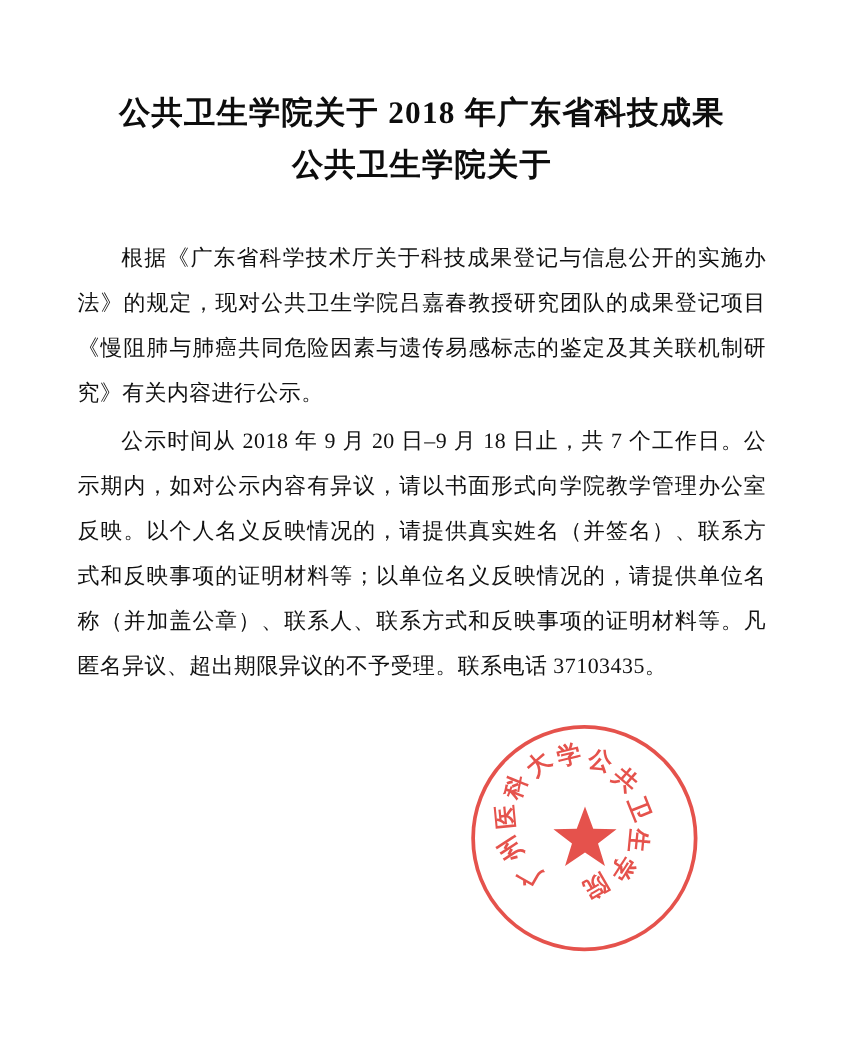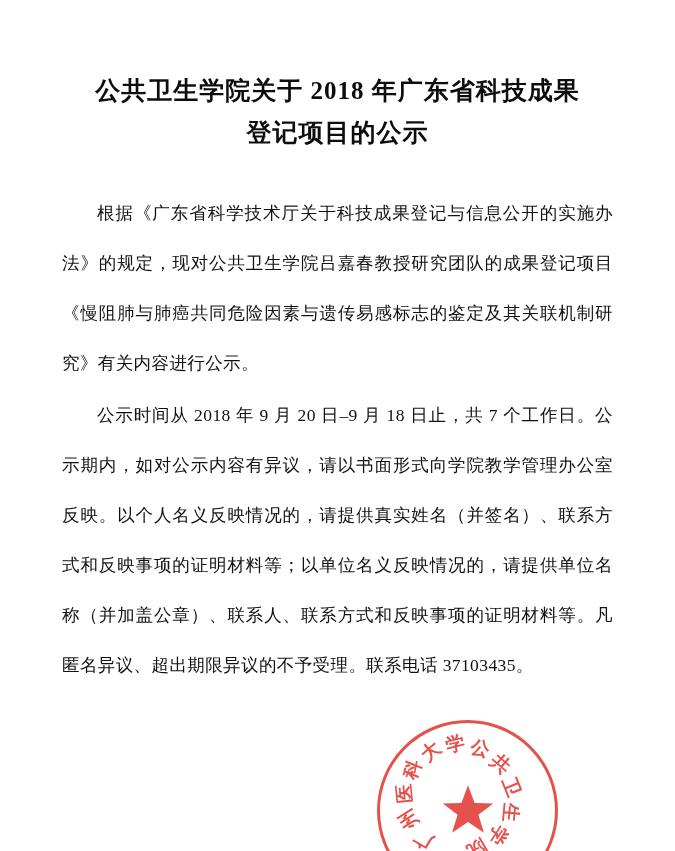--- a/index.html
+++ b/index.html
@@ -30,21 +30,21 @@
     letter-spacing: 1px;
     margin: 0 0 34px 0;
     padding: 0 6px;
     color: #0d0d0d;
   }
   .doc-title .title-line {
     display: block;
   }
   .body-text {
     font-size: 17.5px;
-    line-height: 50px;
+    line-height: 36px;
     text-align: justify;
     text-justify: inter-ideograph;
     letter-spacing: 0.4px;
     color: #111111;
   }
   .para {
     margin: 0 0 2px 0;
     text-indent: 2em;
   }
   .stamp-area {
@@ -107,21 +107,21 @@
     white-space: nowrap;
   }
 </style>
 </head>
 <body>
 
 <div class="page">
 
   <h1 class="doc-title">
     <span class="title-line">公共卫生学院关于 2018 年广东省科技成果</span>
-    <span class="title-line">登记项目的公示</span>
+    <span class="title-line">公共卫生学院关于</span>
   </h1>
 
   <div class="body-text">
     <p class="para">根据《广东省科学技术厅关于科技成果登记与信息公开的实施办法》的规定，现对公共卫生学院吕嘉春教授研究团队的成果登记项目《慢阻肺与肺癌共同危险因素与遗传易感标志的鉴定及其关联机制研究》有关内容进行公示。</p>
     <p class="para">公示时间从 2018 年 9 月 20 日–9 月 18 日止，共 7 个工作日。公示期内，如对公示内容有异议，请以书面形式向学院教学管理办公室反映。以个人名义反映情况的，请提供真实姓名（并签名）、联系方式和反映事项的证明材料等；以单位名义反映情况的，请提供单位名称（并加盖公章）、联系人、联系方式和反映事项的证明材料等。凡匿名异议、超出期限异议的不予受理。联系电话 37103435。</p>
   </div>
 
   <div class="stamp-area">
 
     <div class="seal">

